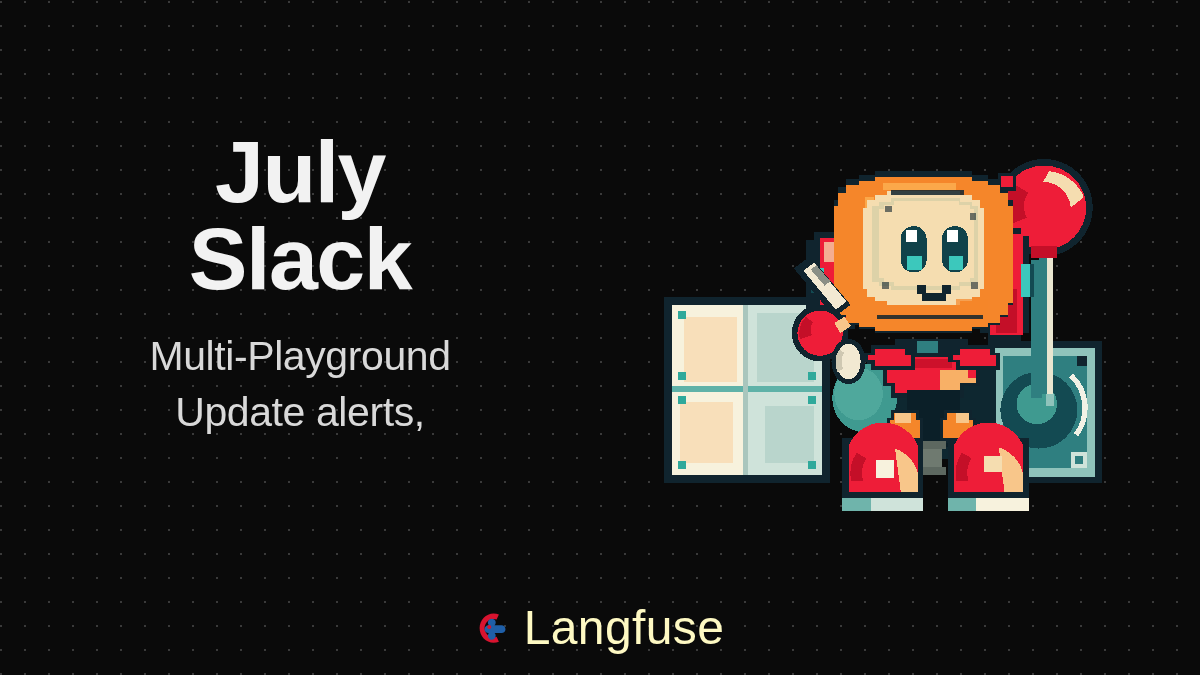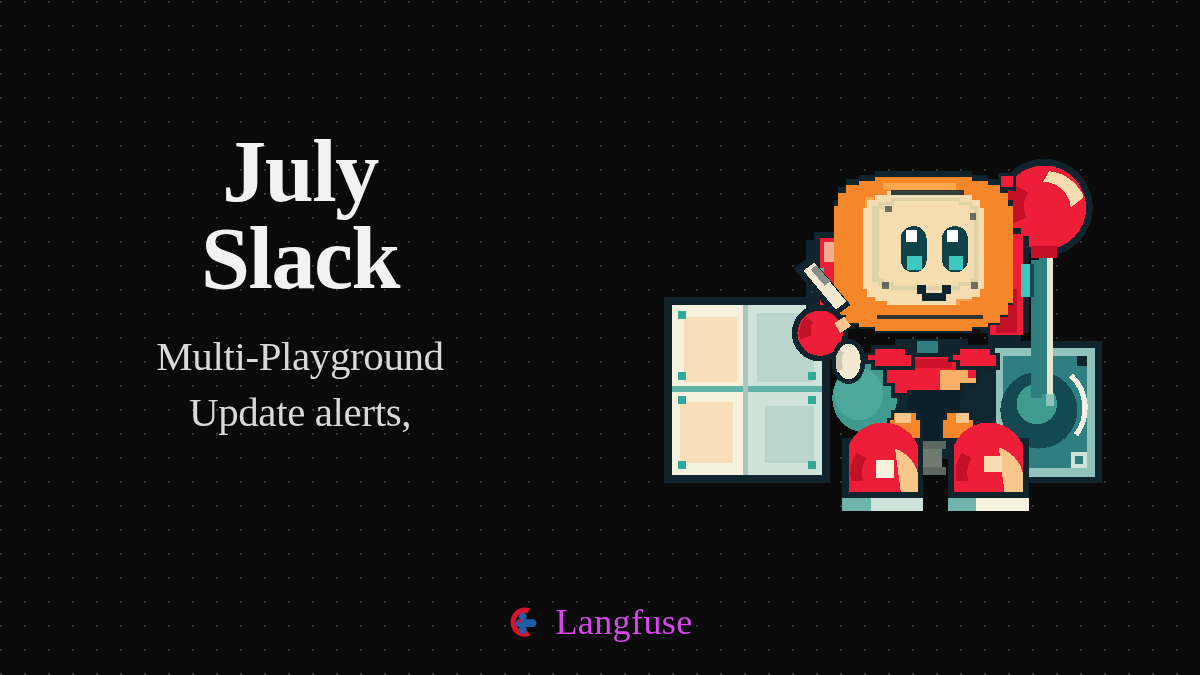--- a/index.html
+++ b/index.html
@@ -9,21 +9,21 @@
     background: #000;
   }
   * { box-sizing: border-box; }
 
   .poster {
     position: relative;
     width: 1200px;
     height: 675px;
     overflow: hidden;
     background-color: #0a0a0a;
-    font-family: Liberation Serif, serif;
+    font-family: Liberation Sans, sans-serif;
   }
 
   
   .dot-grid {
     position: absolute;
     inset: 0;
     background-image: radial-gradient(circle at 1px 1px, #3a3a3a 1.1px, transparent 1.2px);
     background-size: 24px 24px;
     background-position: 0px 1px;
     opacity: 1;
@@ -67,22 +67,22 @@
     left: 0;
     right: 0;
     top: 604px;
     display: flex;
     align-items: center;
     justify-content: center;
     gap: 14px;
   }
   .brand-mark { width: 34px; height: 32px; display: block; }
   .brand-name {
-    color: #d946ef;
-    font-size: 36px;
+    color: #fef9c3;
+    font-size: 48px;
     font-weight: 400;
     letter-spacing: 0.4px;
     line-height: 1;
   }
 
   
   .art {
     position: absolute;
     left: 648px;
     top: 118px;

